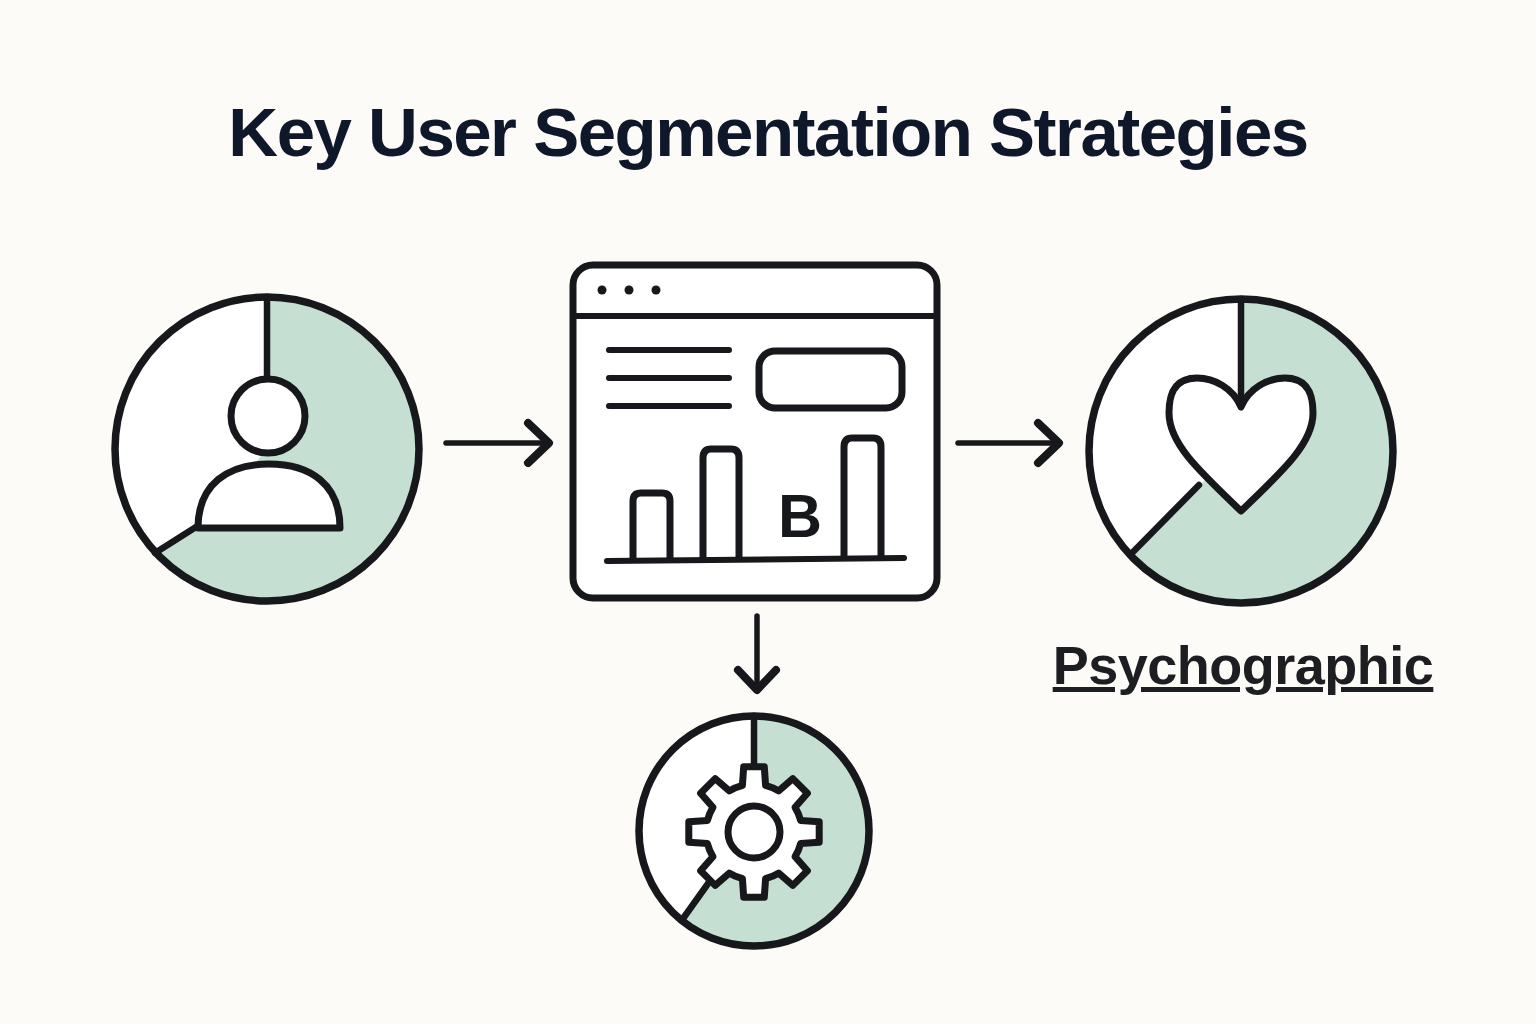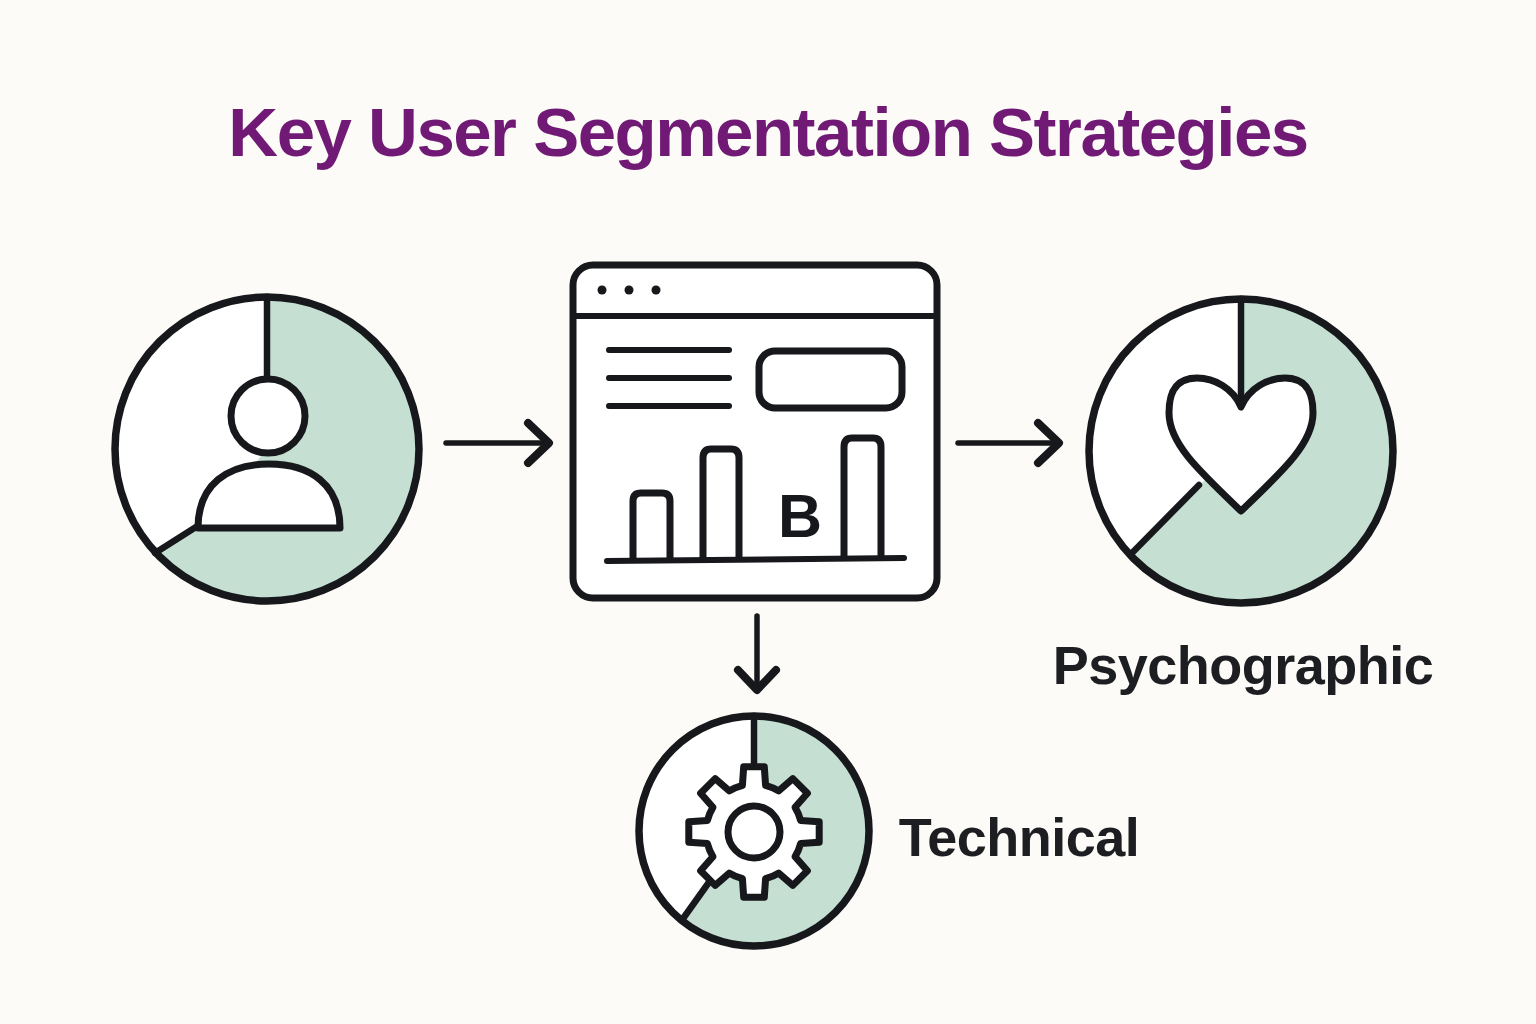--- a/index.html
+++ b/index.html
@@ -8,32 +8,32 @@
     background:#FCFBF8;
     font-family:"Liberation Sans", sans-serif;
     overflow:hidden;
     position:relative;
   }
   .canvas{position:absolute;inset:0;}
   .page-title{
     position:absolute;left:0;right:0;top:98px;
     text-align:center;
     font-size:69px;font-weight:700;letter-spacing:-1.5px;
-    color:#701a75;line-height:1;
+    color:#0f172a;line-height:1;
     margin:0;
   }
   .node-label{
     position:absolute;
     transform:translateX(-50%);
     font-size:54px;font-weight:700;letter-spacing:-0.5px;
     color:#1D1E21;line-height:1;
     white-space:nowrap;
   }
   .label-demographic{left:266px;top:640px;}
-  .label-psychographic{left:1243px;top:638px;}
+  .label-psychographic{left:1243px;top:638px;text-decoration:underline;}
   .label-technical{left:1019px;top:810px;}
   svg.diagram{position:absolute;left:0;top:0;}
   .ink-stroke{stroke:#17181B;fill:none;}
   .white-fill{fill:#FFFFFF;}
   .b-letter{
     font-family:"Liberation Sans", sans-serif;
     font-size:61px;font-weight:700;fill:#17181B;
   }
 </style>
 </head>
@@ -122,15 +122,14 @@
                  L 729.3 873.1 L 715.2 885.4 L 700.6 870.8 L 712.9 856.7 L 709.7 850.4
                  L 707.4 843.6 L 688.8 842.3 L 688.8 821.7 L 707.4 820.4 L 709.7 813.6
                  L 712.9 807.3 L 700.6 793.2 L 715.2 778.6 L 729.3 790.9 L 735.6 787.7 Z" fill="#fff" class="ink-stroke" style="fill:#fff" stroke-width="7" stroke-linejoin="round"></path>
         <circle cx="754" cy="832" r="26" class="ink-stroke" stroke-width="7"></circle>
       </g>
       <circle cx="754" cy="831" r="115" class="ink-stroke" stroke-width="7.5"></circle>
     </g>
   </svg>
 
   <div class="node-label label-psychographic">Psychographic</div>
-  <div class="node-label label-technical">Technical</div>
 
 </div>
 
 </body></html>

